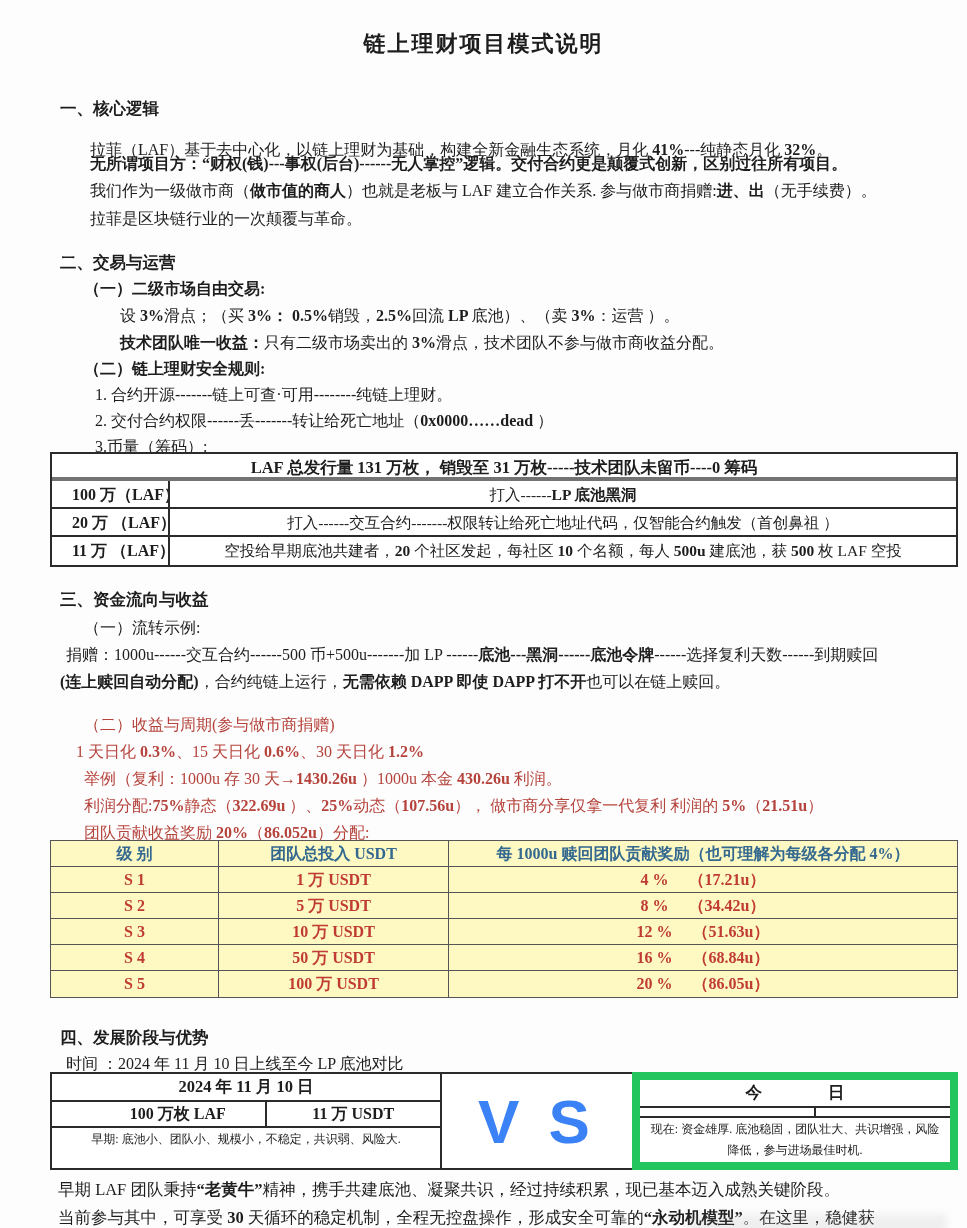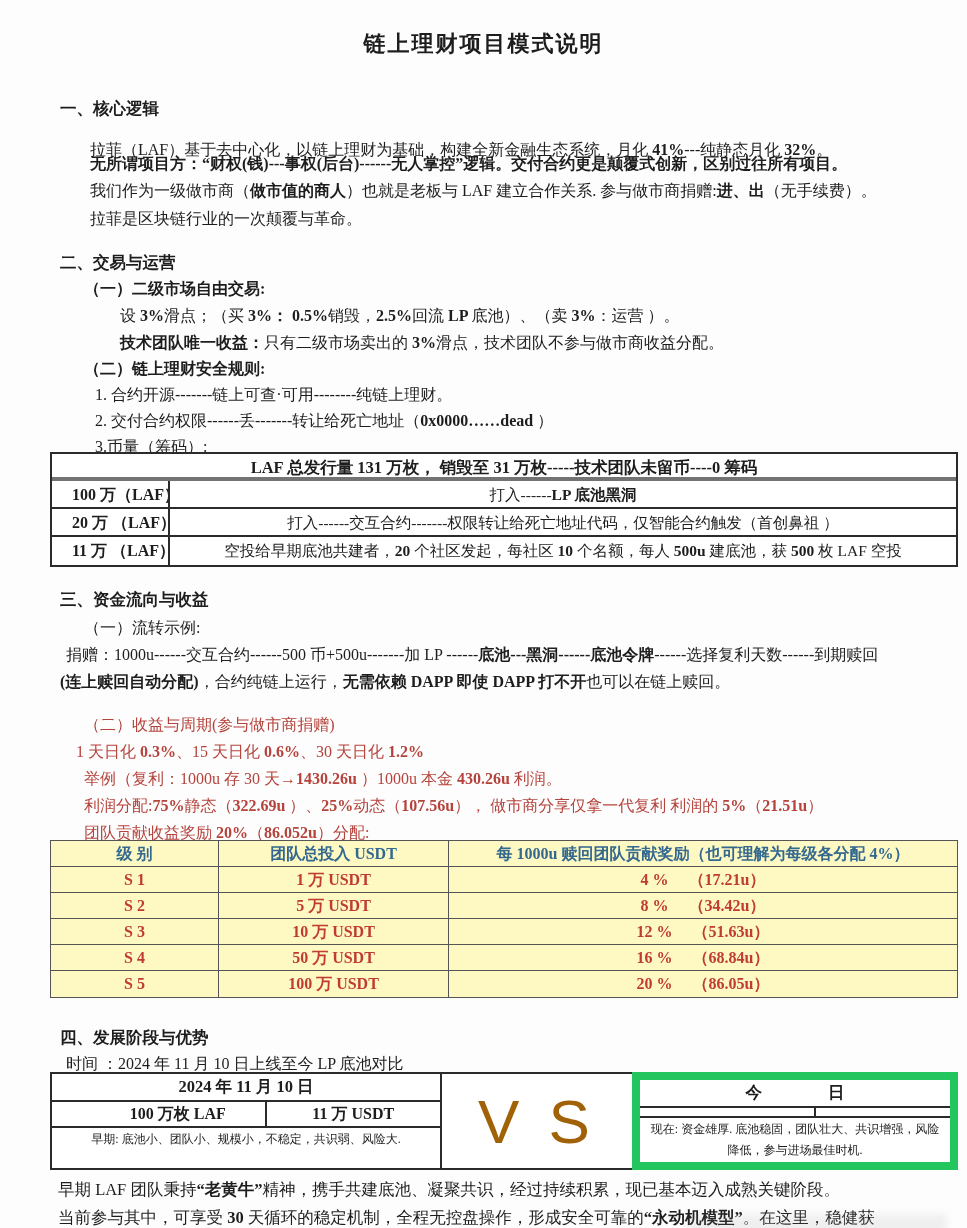--- a/index.html
+++ b/index.html
@@ -42,22 +42,22 @@
   .vs-left { width:392px; border:2px solid #2b2b2b; display:flex; flex-direction:column; }
   .vs-mid  { width:190px; border-top:2px solid #2b2b2b; border-bottom:2px solid #2b2b2b;
              display:flex; align-items:center; justify-content:center; }
   .vs-right{ flex:1; border:8px solid #22c55e; display:flex; flex-direction:column; }
   .vs-r1 { height:28px; line-height:26px; text-align:center; font-weight:bold; font-size:16.5px;
            border-bottom:2px solid #2b2b2b; white-space:nowrap; }
   .vs-r2 { height:26px; line-height:24px; display:flex; border-bottom:2px solid #2b2b2b; }
   .vs-r2 > div { flex:1; text-align:center; font-weight:bold; white-space:nowrap; }
   .vs-r2 > div:first-child { border-right:2px solid #2b2b2b;padding-left:39px; }
   .vs-r3 { flex:1; text-align:center; font-size:12px; line-height:21px; padding:1px 6px; }
-  .vs-text { font-size:62px; font-weight:normal; letter-spacing:6px;
-             font-family:"Liberation Sans", sans-serif; color:#a16207; }
+  .vs-text { font-size:62px; font-weight:bold; letter-spacing:6px;
+             font-family:"Liberation Sans", sans-serif; color:#3b82f6; }
 
   .watermark { position:absolute; right:20px; bottom:-8px; width:260px; height:22px;
                background:#9a9a9a; opacity:0.13; filter:blur(3px); border-radius:4px; }
 </style>
 </head>
 <body>
 
 <div class="page">
 
   <div class="abs doc-title" style="top:30px; left:0;">链上理财项目模式说明</div>

